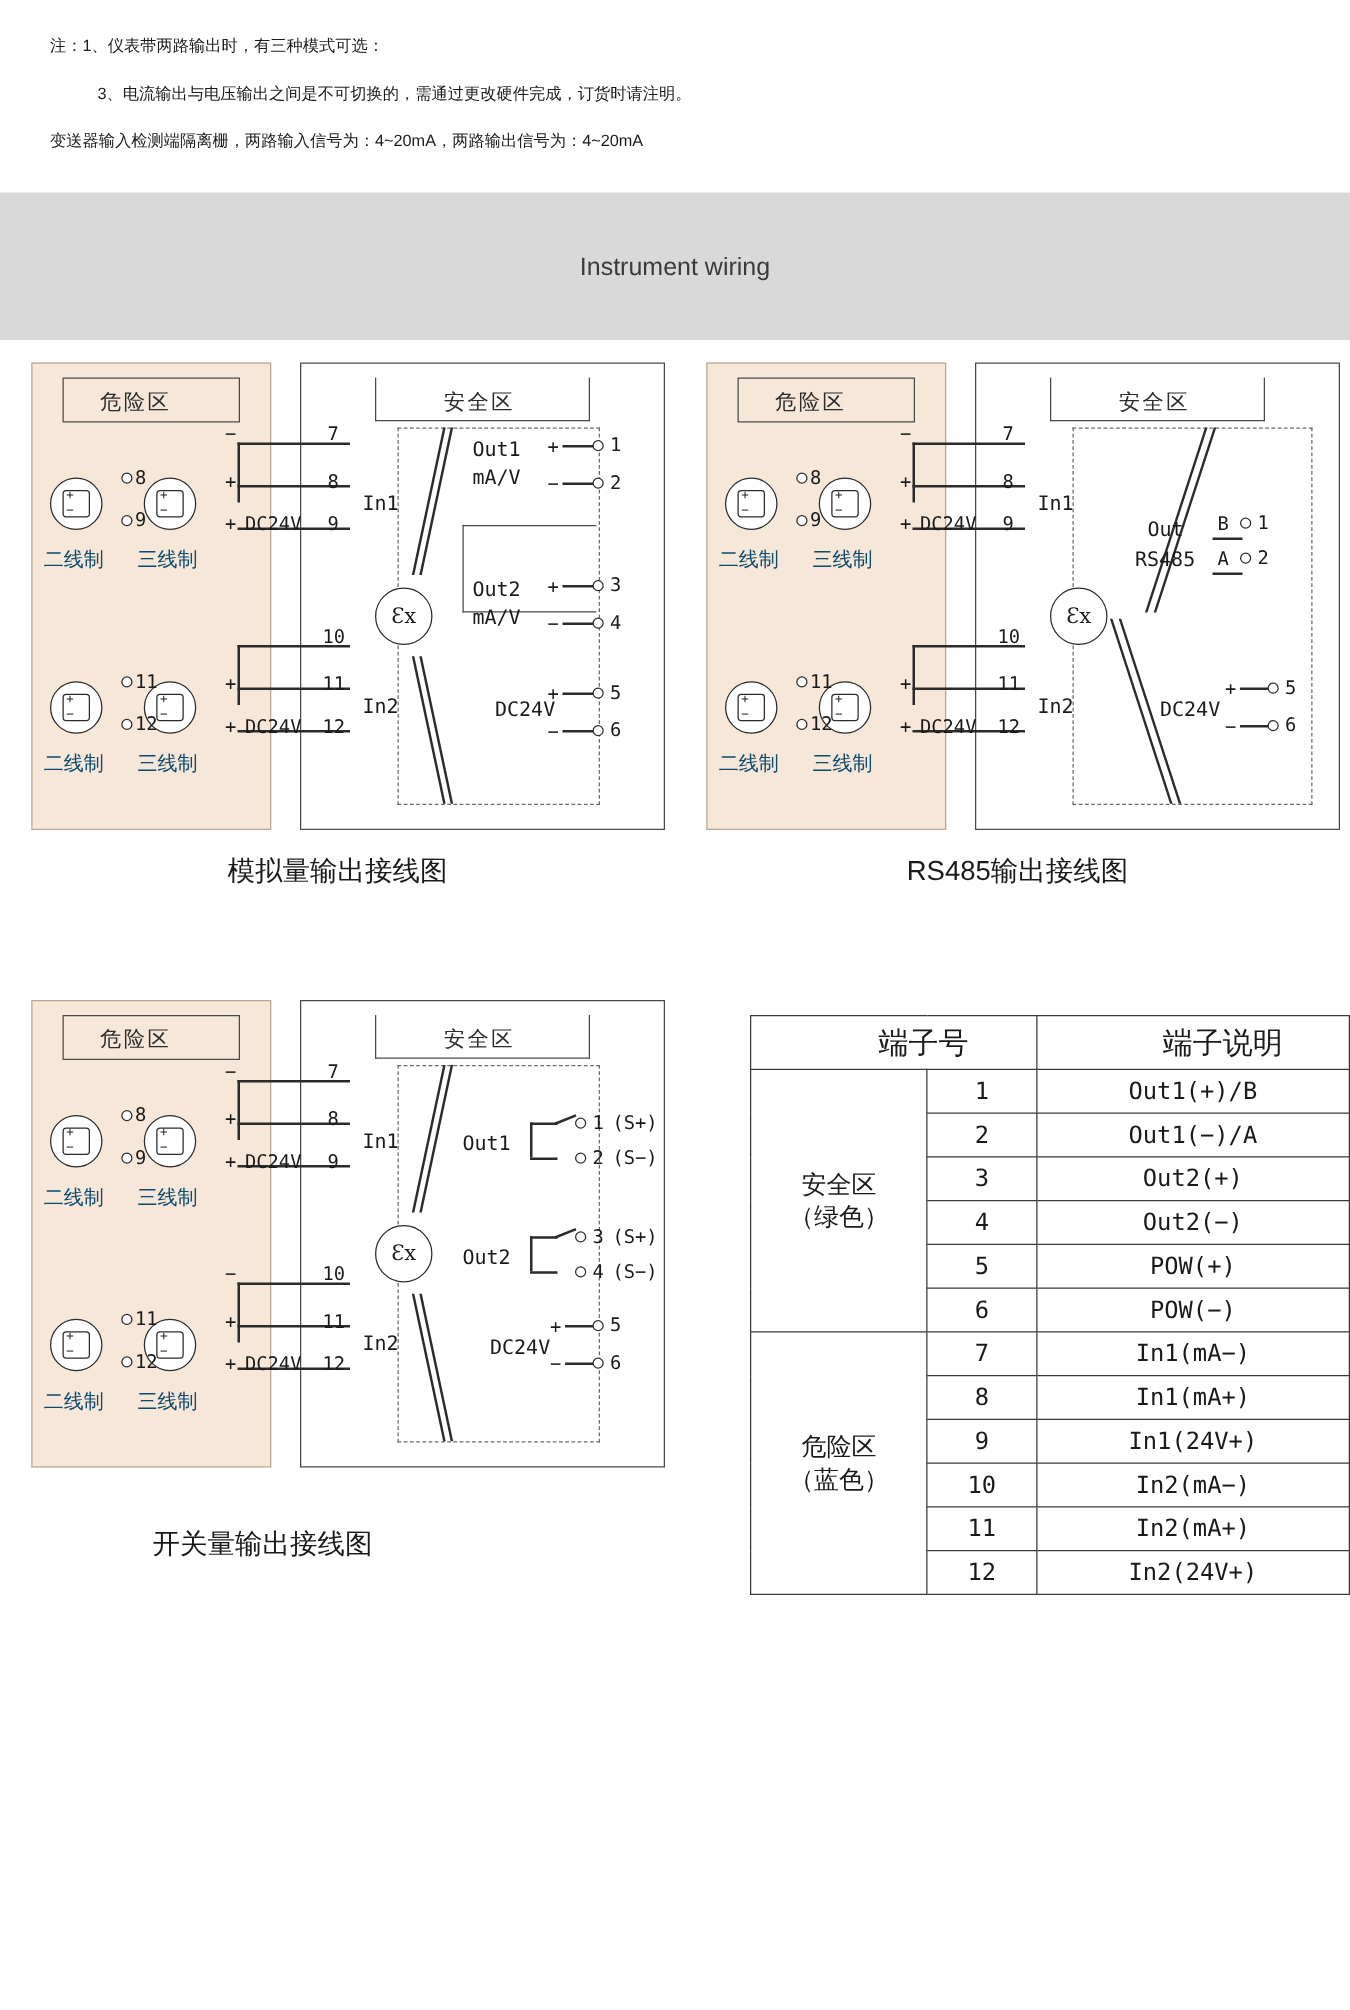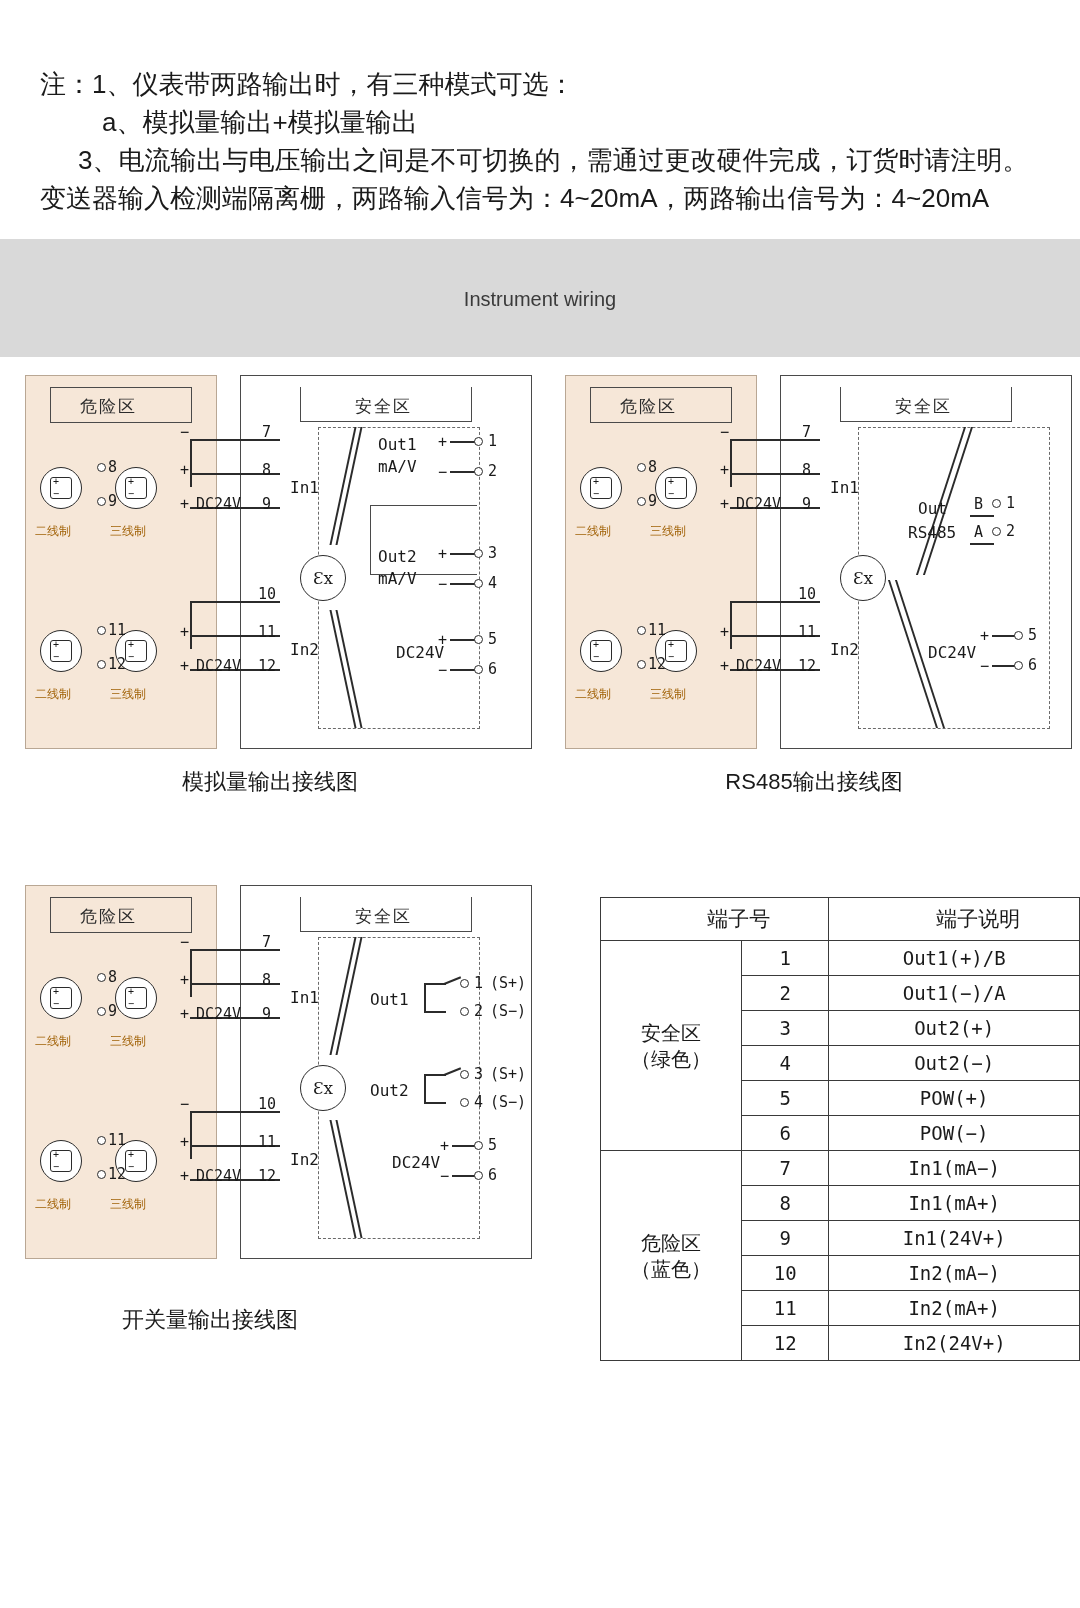--- a/index.html
+++ b/index.html
@@ -5,21 +5,21 @@
   html,body{margin:0;padding:0;}
   body{
     width:1080px;height:1608px;
     background:#ffffff;
     font-family:"Liberation Sans","DejaVu Sans",sans-serif;
     color:#1a1a1a;
     position:relative;
     overflow:hidden;
   }
   
-  .notes{padding:18px 40px 0 40px;font-size:26px;line-height:38px;margin-top:47px;}
+  .notes{padding:18px 40px 0 40px;font-size:13px;line-height:38px;}
   .notes p{margin:0;}
   .ind1{text-indent:0;}
   .ind2{padding-left:62px;}
   .ind3{text-indent:38px;}
   
   .banner{
     margin-top:22px;
     background:#d9d9d9;
     height:118px;
     display:flex;flex-direction:column;align-items:center;justify-content:center;
@@ -35,21 +35,21 @@
     position:absolute;background:#f6e7d8;border:1px solid #b9a794;
   }
   .zone-label{
     position:absolute;font-size:17px;color:#2b2b2b;letter-spacing:2px;
   }
   .inner-box{position:absolute;border:1px solid #4a4a4a;background:transparent;}
   .line{position:absolute;background:#2b2b2b;}
   .hline{height:1.5px;}
   .vline{width:1.5px;}
   .txt{position:absolute;font-size:15px;color:#1a1a1a;font-family:"DejaVu Sans Mono","Liberation Mono",monospace;white-space:nowrap;}
-  .txt-cn{position:absolute;font-size:12px;color:#a16207;font-family:"Liberation Sans",sans-serif;white-space:nowrap;text-align:right;}
+  .txt-cn{position:absolute;font-size:16px;color:#0c4a6e;font-family:"Liberation Sans",sans-serif;white-space:nowrap;text-align:right;}
   .dot{position:absolute;width:7px;height:7px;border:1.4px solid #2b2b2b;border-radius:50%;background:#fff;}
   .dash-box{position:absolute;border:1.4px dashed #6a6a6a;}
   .sensor{position:absolute;width:40px;height:40px;border:1.5px solid #2b2b2b;border-radius:50%;background:#fff;}
   .sensor:before{
     content:"";position:absolute;left:9px;top:9px;width:20px;height:20px;
     border:1.2px solid #2b2b2b;border-radius:3px;
   }
   .sensor .pl{position:absolute;font-size:10px;left:12px;top:8px;font-family:"DejaVu Sans Mono",monospace;}
   .sensor .mi{position:absolute;font-size:10px;left:12px;top:20px;font-family:"DejaVu Sans Mono",monospace;}
   .ex{
@@ -59,32 +59,31 @@
   }
   
   table.term{
     border-collapse:collapse;font-size:19px;
   }
   table.term td{
     border:1px solid #3a3a3a;text-align:center;padding:0;height:34px;
     font-family:"DejaVu Sans Mono","Liberation Mono",monospace;
   }
   table.term td.h{
-    font-family:"Liberation Sans",sans-serif;font-size:21px;height:42px;padding-left:48px;
+    font-family:"Liberation Sans",sans-serif;font-size:24px;height:42px;padding-left:48px;
   }
   table.term td.zone{
     font-family:"Liberation Sans",sans-serif;font-size:20px;line-height:26px;
   }
 </style>
 </head>
 <body>
 
 <div class="notes">
   <p class="ind1">注：1、仪表带两路输出时，有三种模式可选：</p>
-  <p class="ind2">a、模拟量输出+模拟量输出</p>
   <p class="ind3">3、电流输出与电压输出之间是不可切换的，需通过更改硬件完成，订货时请注明。</p>
   <p>变送器输入检测端隔离栅，两路输入信号为：4~20mA，两路输出信号为：4~20mA</p>
 </div>
 
 <div class="banner">
   <div class="en">Instrument wiring</div>
 </div>
 
 <div class="diagrams">
 

